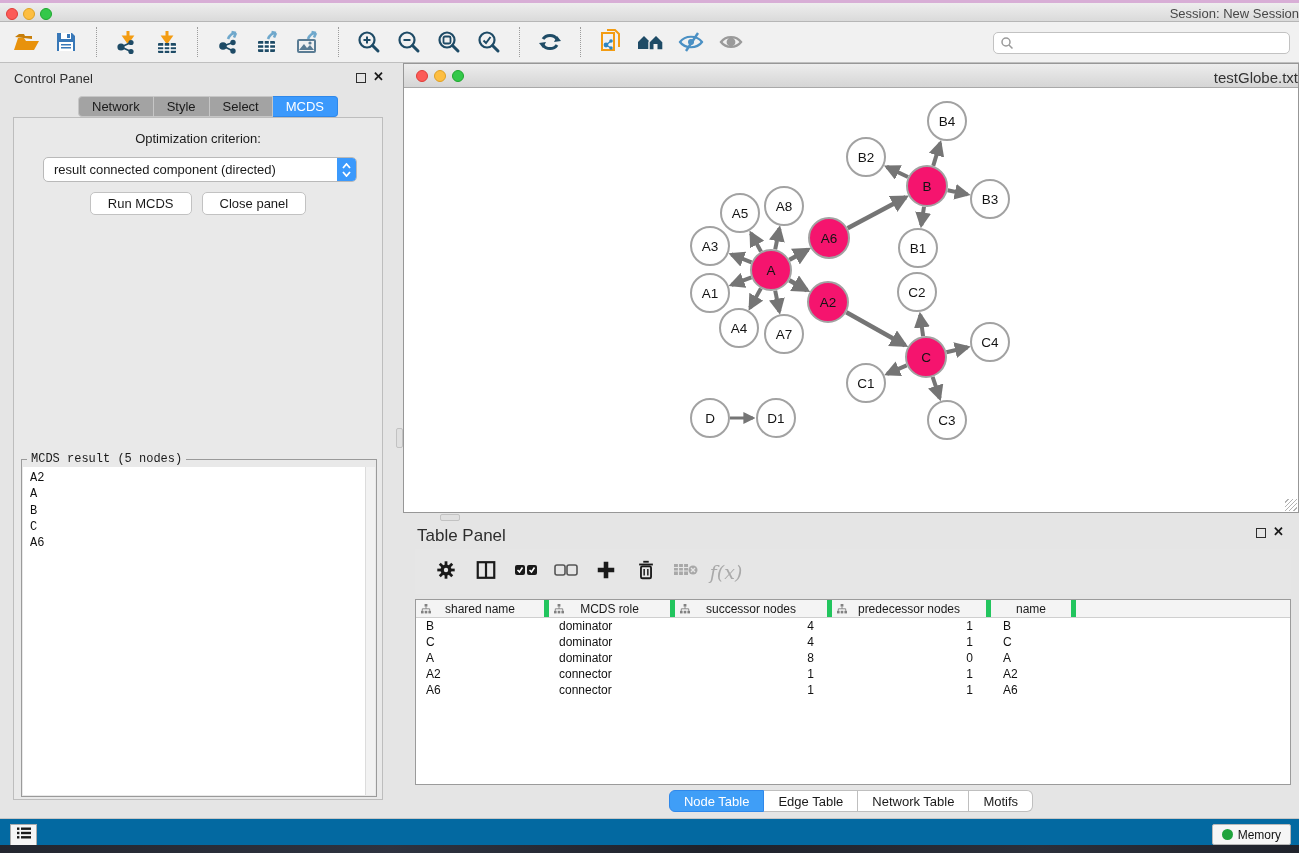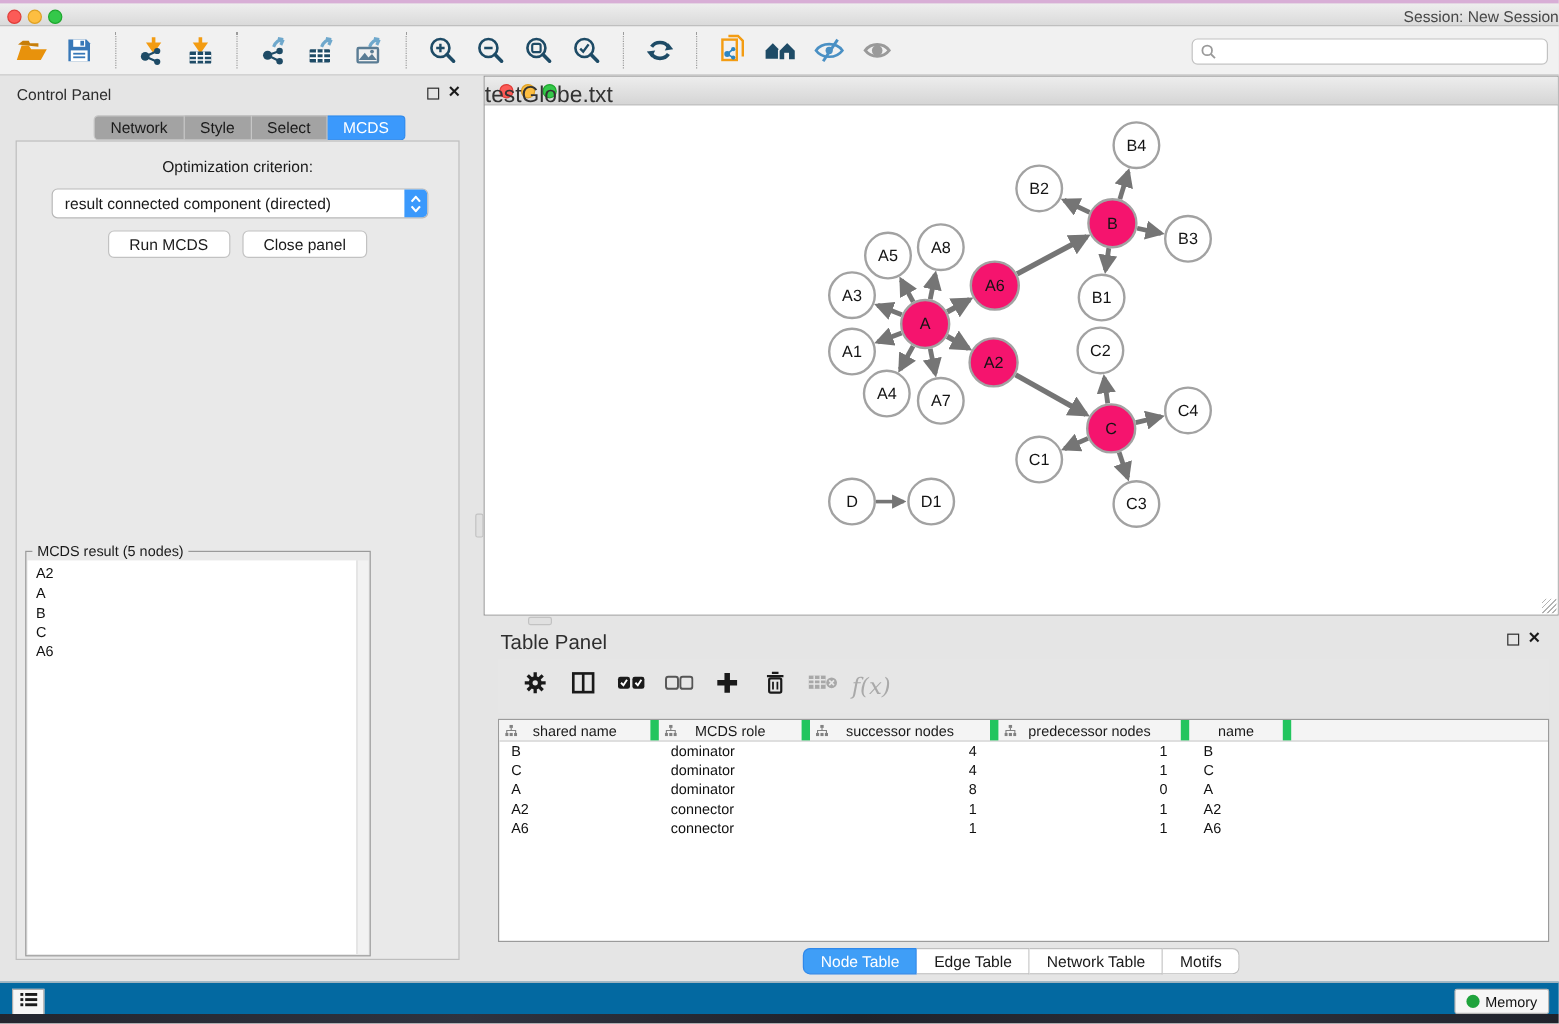--- a/index.html
+++ b/index.html
@@ -53,59 +53,59 @@
     background:#E9E9E9; border:1px solid #BDBDBD; }
   .opt-label { position:absolute; left:0; width:100%; top:13px; text-align:center; font-size:13px; color:#1A1A1A; }
   .dropdown { position:absolute; left:29px; top:39px; width:314px; height:25px; background:#FFFFFF;
     border:1px solid #B9B9B9; border-radius:5px; display:flex; align-items:center; overflow:hidden; }
   .dropdown-value { flex:1; font-size:13px; color:#1A1A1A; padding-left:10px; white-space:nowrap; }
   .dropdown-stepper { width:19px; height:25px; background:#3B99FC; border-radius:0 4px 4px 0;
     display:flex; flex-direction:column; align-items:center; justify-content:center; gap:2px; }
   .btn-row { position:absolute; left:0; width:100%; top:74px; display:flex; justify-content:center; gap:10px; }
   .mac-btn { height:23px; padding:0 17px; background:#FFFFFF; border:1px solid #C2C2C2;
     border-radius:5px; font-size:13px; color:#1A1A1A; font-family:"Liberation Sans",sans-serif; }
-  .result-fieldset { position:absolute; left:7px; top:341px; width:288px; height:338px;
-    border:1px solid #9A9A9A; }
+  .result-fieldset { position:absolute; left:7px; top:341px; width:356px; height:338px;
+    border:1px solid #9A9A9A;font-family:Liberation Mono, monospace; }
   .result-legend { position:absolute; left:5px; top:-8px; background:#E9E9E9; padding:0 4px;
     font-size:12px; color:#1A1A1A; }
   .result-list { position:absolute; left:1px; top:7px; right:11px; bottom:1px; background:#FFFFFF;
     overflow:hidden; padding:3px 0 0 7px; }
   .result-scroll { position:absolute; top:7px; right:1px; width:10px; bottom:1px; background:#F2F2F2;
     border-left:1px solid #DCDCDC; }
   .result-item { font-size:12px; color:#111; line-height:16.3px; }
 
   
   .network-window { position:absolute; left:403px; top:0; width:896px; height:450px;
     border:1px solid #979797; background:#FFFFFF; }
   .nw-titlebar { position:absolute; left:0; top:0; width:100%; height:24px;
     background:linear-gradient(#EDEDED,#D5D5D5); border-bottom:1px solid #A9A9A9; }
   .nw-titlebar .tl { top:6px; }
   .nw-titlebar .tl.red { left:12px; } .nw-titlebar .tl.yellow { left:30px; } .nw-titlebar .tl.green { left:48px; }
-  .nw-title { position:absolute; left:0; right:0; top:5px; text-align:left; font-size:19px; color:#333; }
+  .nw-title { position:absolute; left:0; right:0; top:5px; text-align:right; font-size:15px; color:#333; }
   .nw-canvas { position:absolute; left:0; top:24px; width:894px; height:424px; background:#FFFFFF; }
   .nw-grip { position:absolute; right:1px; bottom:1px; width:12px; height:12px;
     background:repeating-linear-gradient(135deg, transparent 0 2px, #B3B3B3 2px 3px); }
   .v-grip { position:absolute; left:396px; top:365px; width:7px; height:20px; background:#E0E0E0;
     border:1px solid #C2C2C2; border-radius:2px; }
   .h-grip { position:absolute; left:440px; top:451px; width:20px; height:7px; background:#E0E0E0;
     border:1px solid #C2C2C2; border-radius:2px; }
 
   
   .table-panel { position:absolute; left:403px; top:457px; width:896px; height:296px; }
   .tp-title { position:absolute; left:14px; top:6px; font-size:17px; color:#2E2E2E; }
   .tp-float { right:33px; top:8px; } .tp-close { right:15px; top:4px; }
   .tp-toolbar { position:absolute; left:12px; top:29px; width:876px; height:45px; background:#E6E6E6;
     display:flex; align-items:center; gap:14px; padding-left:18px; }
   .tp-icon { width:26px; height:26px; display:flex; align-items:center; justify-content:center; }
   .fx { font-family:"DejaVu Serif", serif; font-style:italic; font-size:19px; color:#A9A9A9; }
   .tp-table { position:absolute; left:12px; top:79px; width:876px; height:186px; background:#FFFFFF;
     border:1px solid #9B9B9B; overflow:hidden; }
   .thead { display:flex; height:18px; background:#F4F4F4; border-bottom:1px solid #CFCFCF; }
   .th { display:flex; align-items:center; justify-content:center; position:relative;
-    border-right:7px solid #22c55e; font-size:12px; color:#1A1A1A; }
+    border-right:5px solid #22c55e; font-size:12px; color:#1A1A1A; }
   .th .sort-ic { position:absolute; left:5px; top:4px; }
   .th.filler { flex:1; border-right:none; }
   .trow { display:flex; height:16px; }
   .td { font-size:12px; color:#111; line-height:16px; white-space:nowrap; overflow:hidden; }
   .tp-tabs { position:absolute; left:0; width:100%; top:270px; display:flex; justify-content:center; }
   .tp-tab { height:22px; padding:0 14px; font-size:13px; color:#1A1A1A; background:#FFFFFF;
     border:1px solid #BFBFBF; border-left:none; display:flex; align-items:center; }
   .tp-tab:first-child { border-left:1px solid #BFBFBF; border-radius:6px 0 0 6px; }
   .tp-tab:last-child { border-radius:0 6px 6px 0; }
   .tp-tab.active { background:#3F9EF7; border-color:#2F88EA; color:#FFFFFF; }

